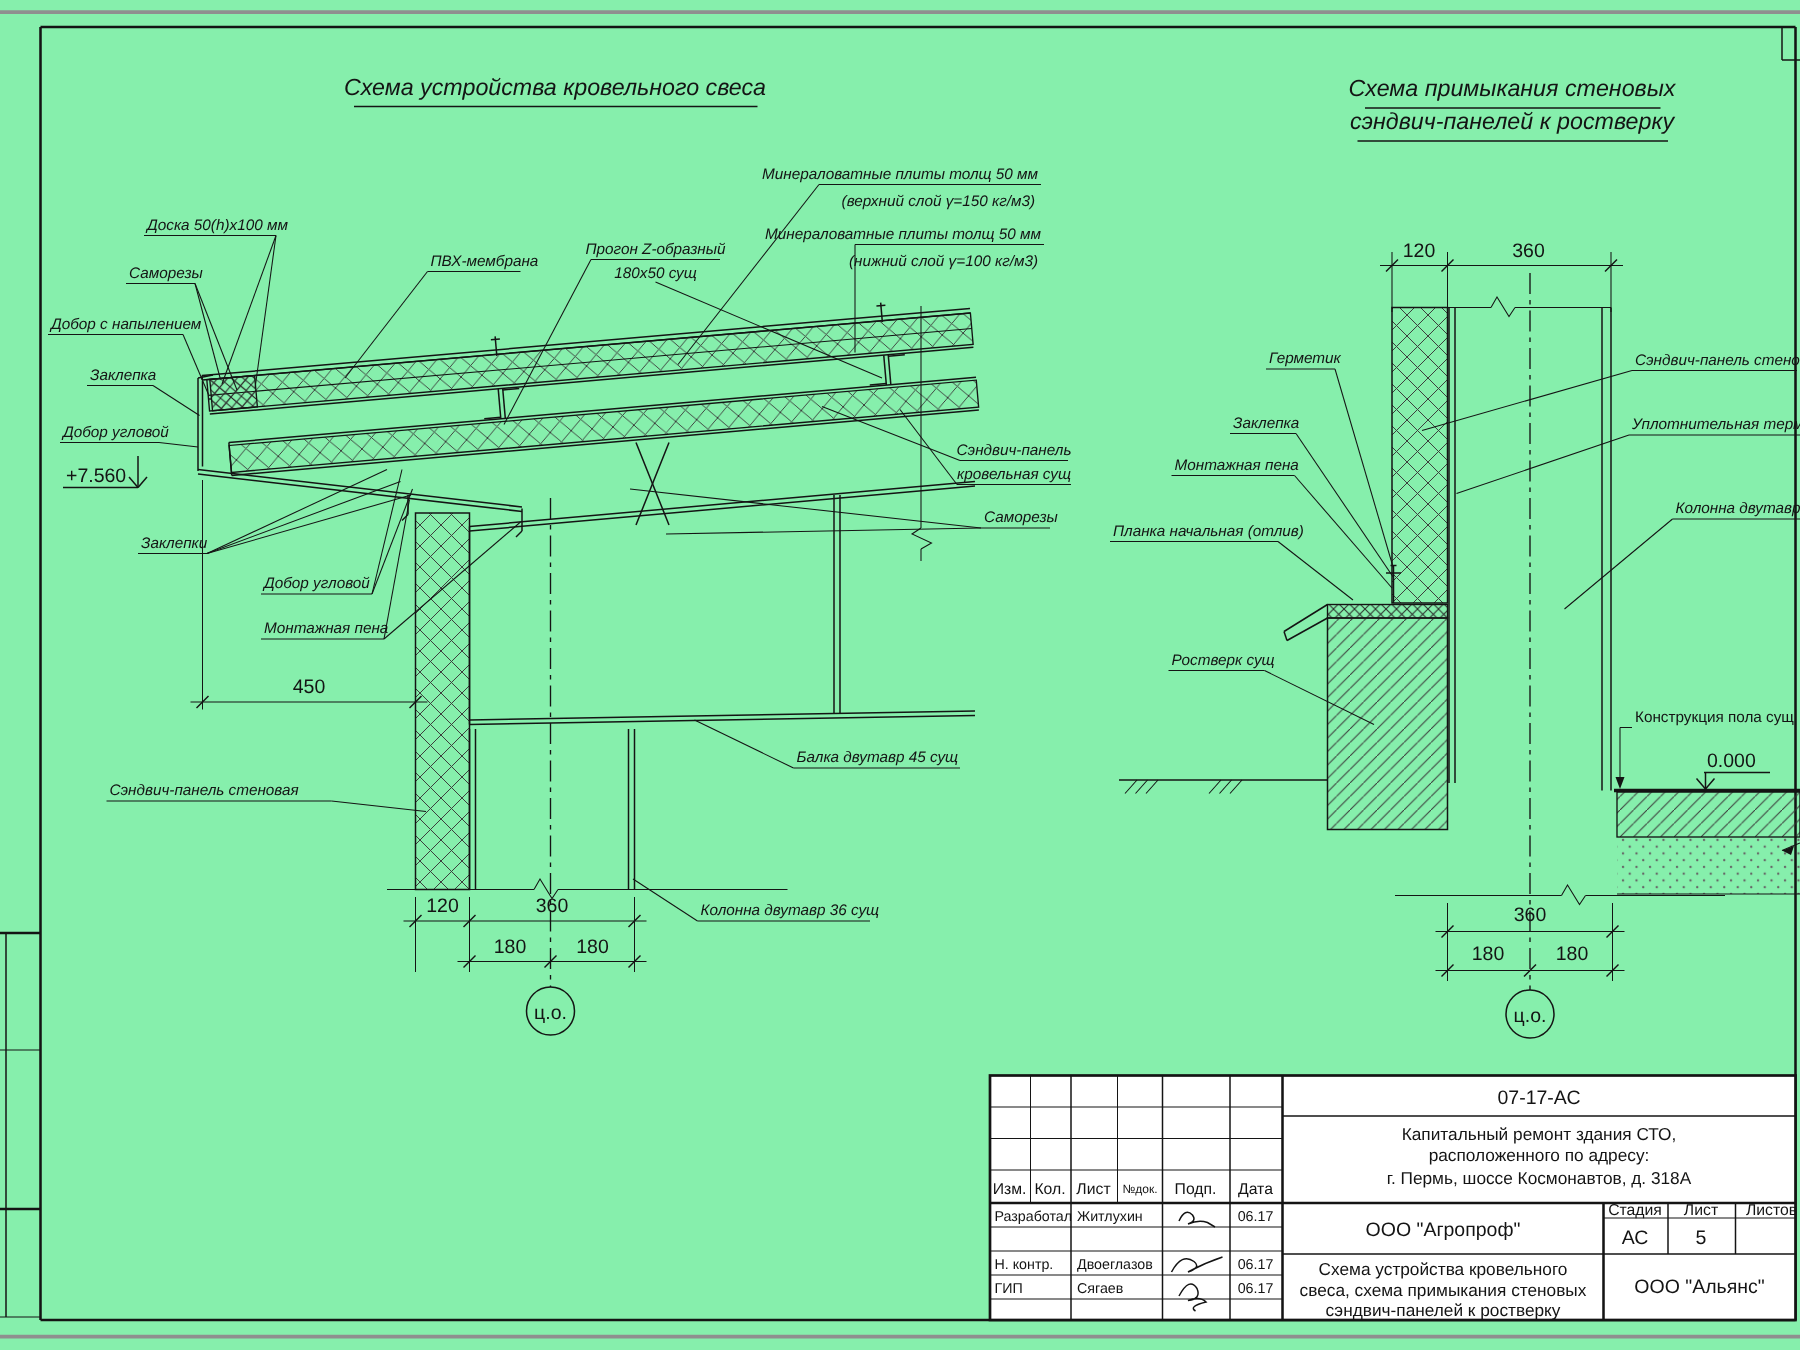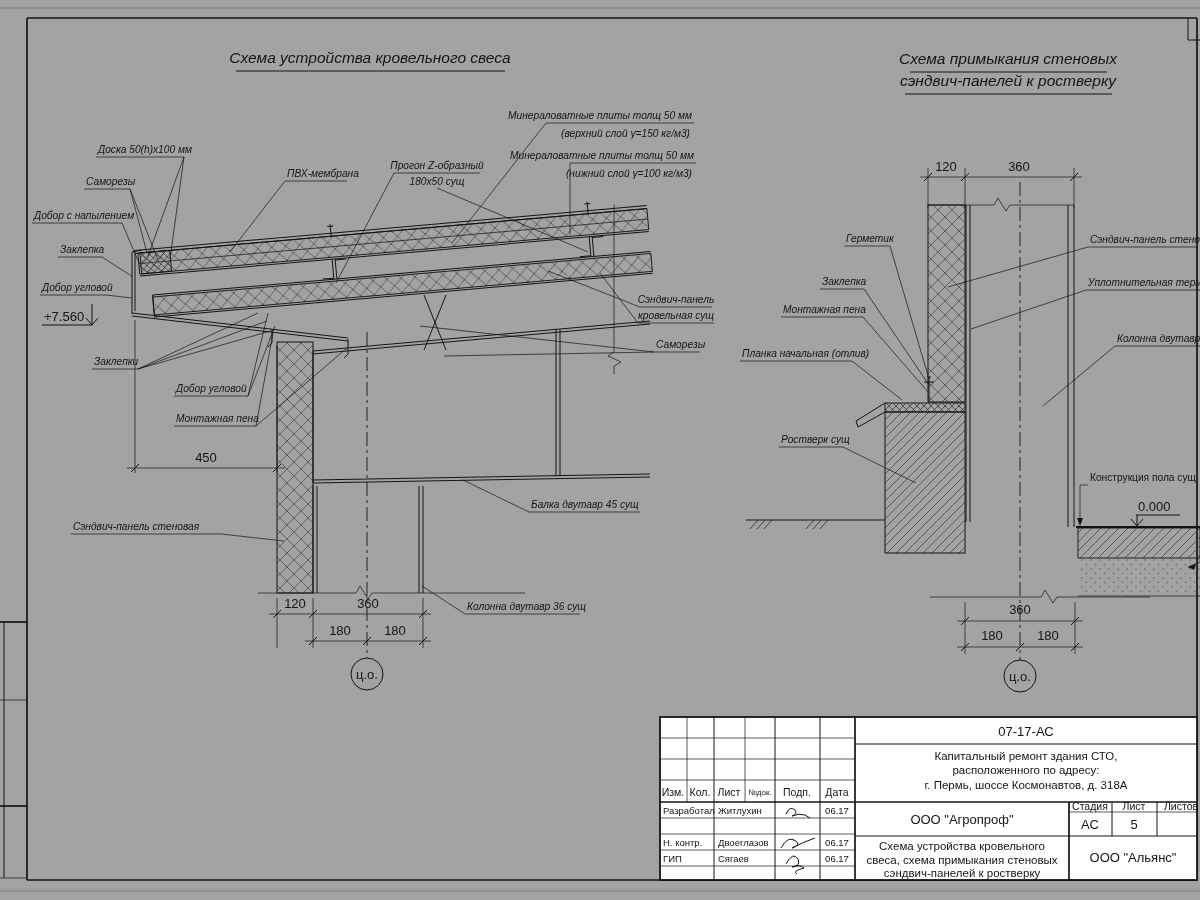--- a/index.html
+++ b/index.html
@@ -1,16 +1,16 @@
 <!DOCTYPE html>
 <html><head>
 <meta charset="utf-8">
 <style>
   html,body{margin:0;padding:0;background:#e8e8e8;}
-  #sheet{position:relative;width:1200px;height:900px;background:#a3a3a3;overflow:hidden;}
+  #sheet{position:relative;width:1200px;height:900px;background:#86efac;overflow:hidden;}
   svg{position:absolute;left:0;top:0;}
   text{fill:#141414;}
   .lbl{font:italic 10.2px "Liberation Sans", sans-serif;}
   .lbl2{font:10.2px "Liberation Sans", sans-serif;}
   .dim{font:13px "Liberation Sans", sans-serif;}
   .ttl{font:italic 15.5px "Liberation Sans", sans-serif;}
   .tb{font:9.5px "Liberation Sans", sans-serif;}
   .tbh{font:10.5px "Liberation Sans", sans-serif;}
   .tbs{font:8px "Liberation Sans", sans-serif;}
   .tbb{font:13px "Liberation Sans", sans-serif;}

